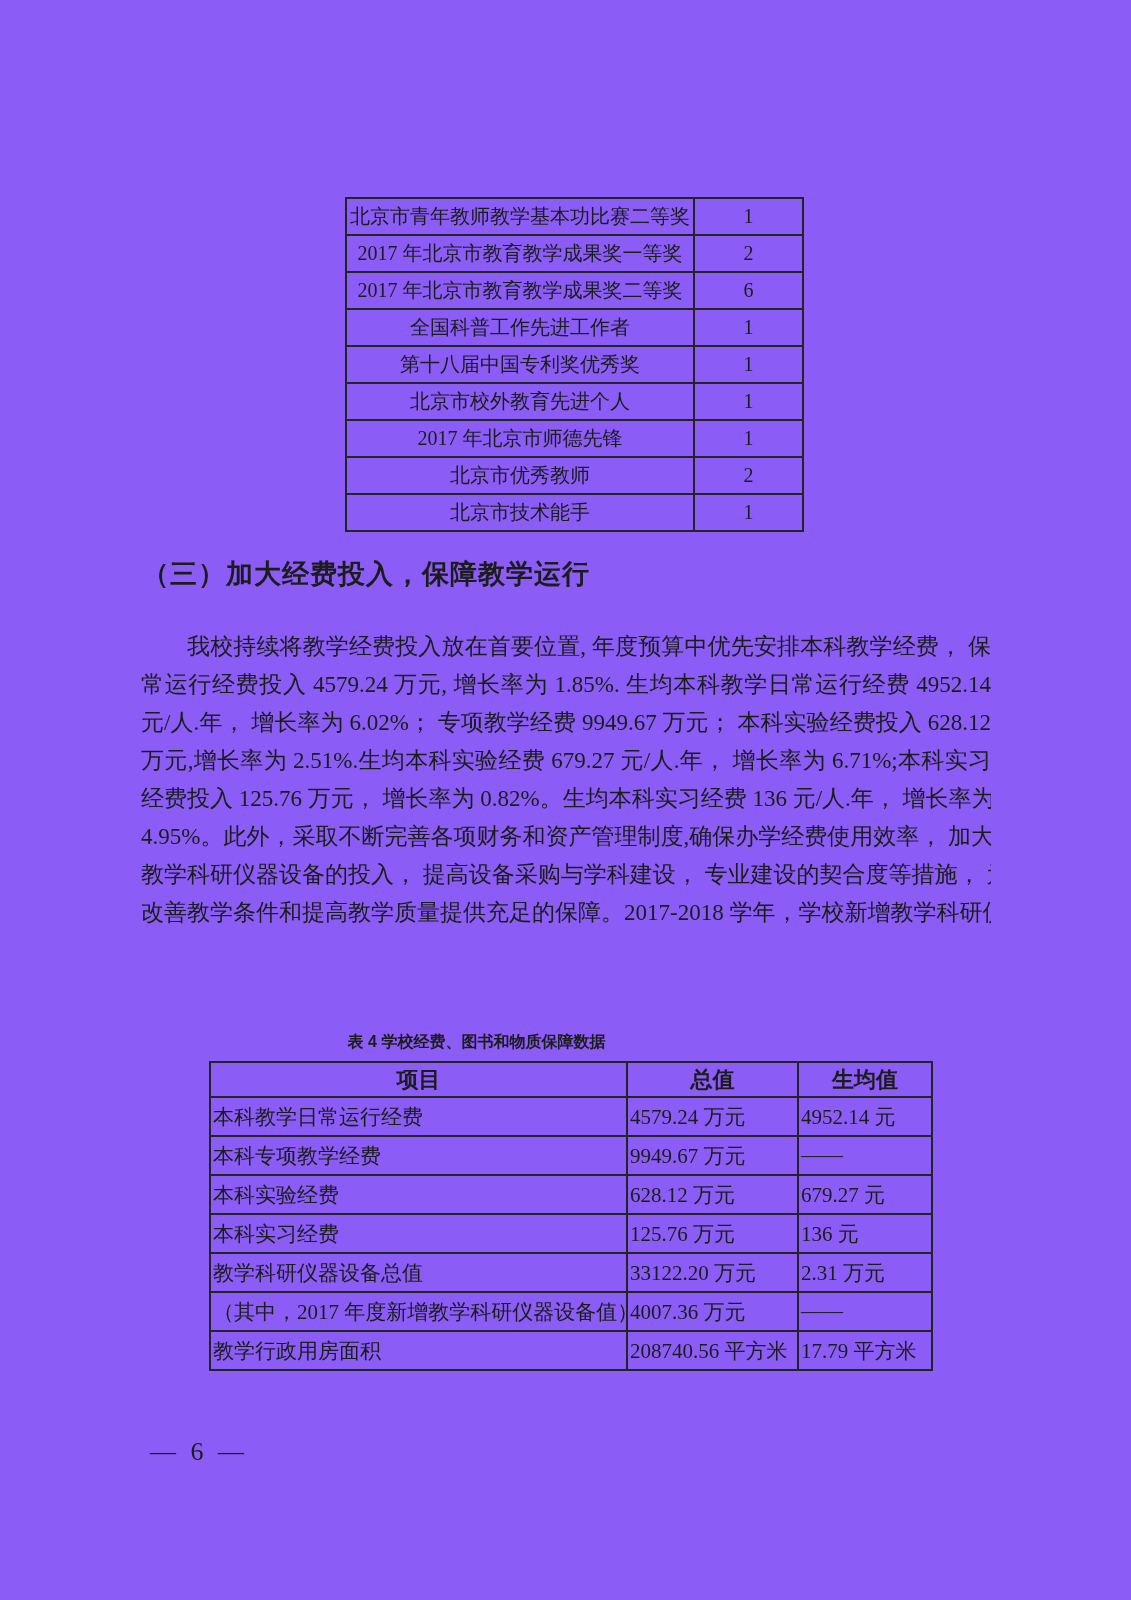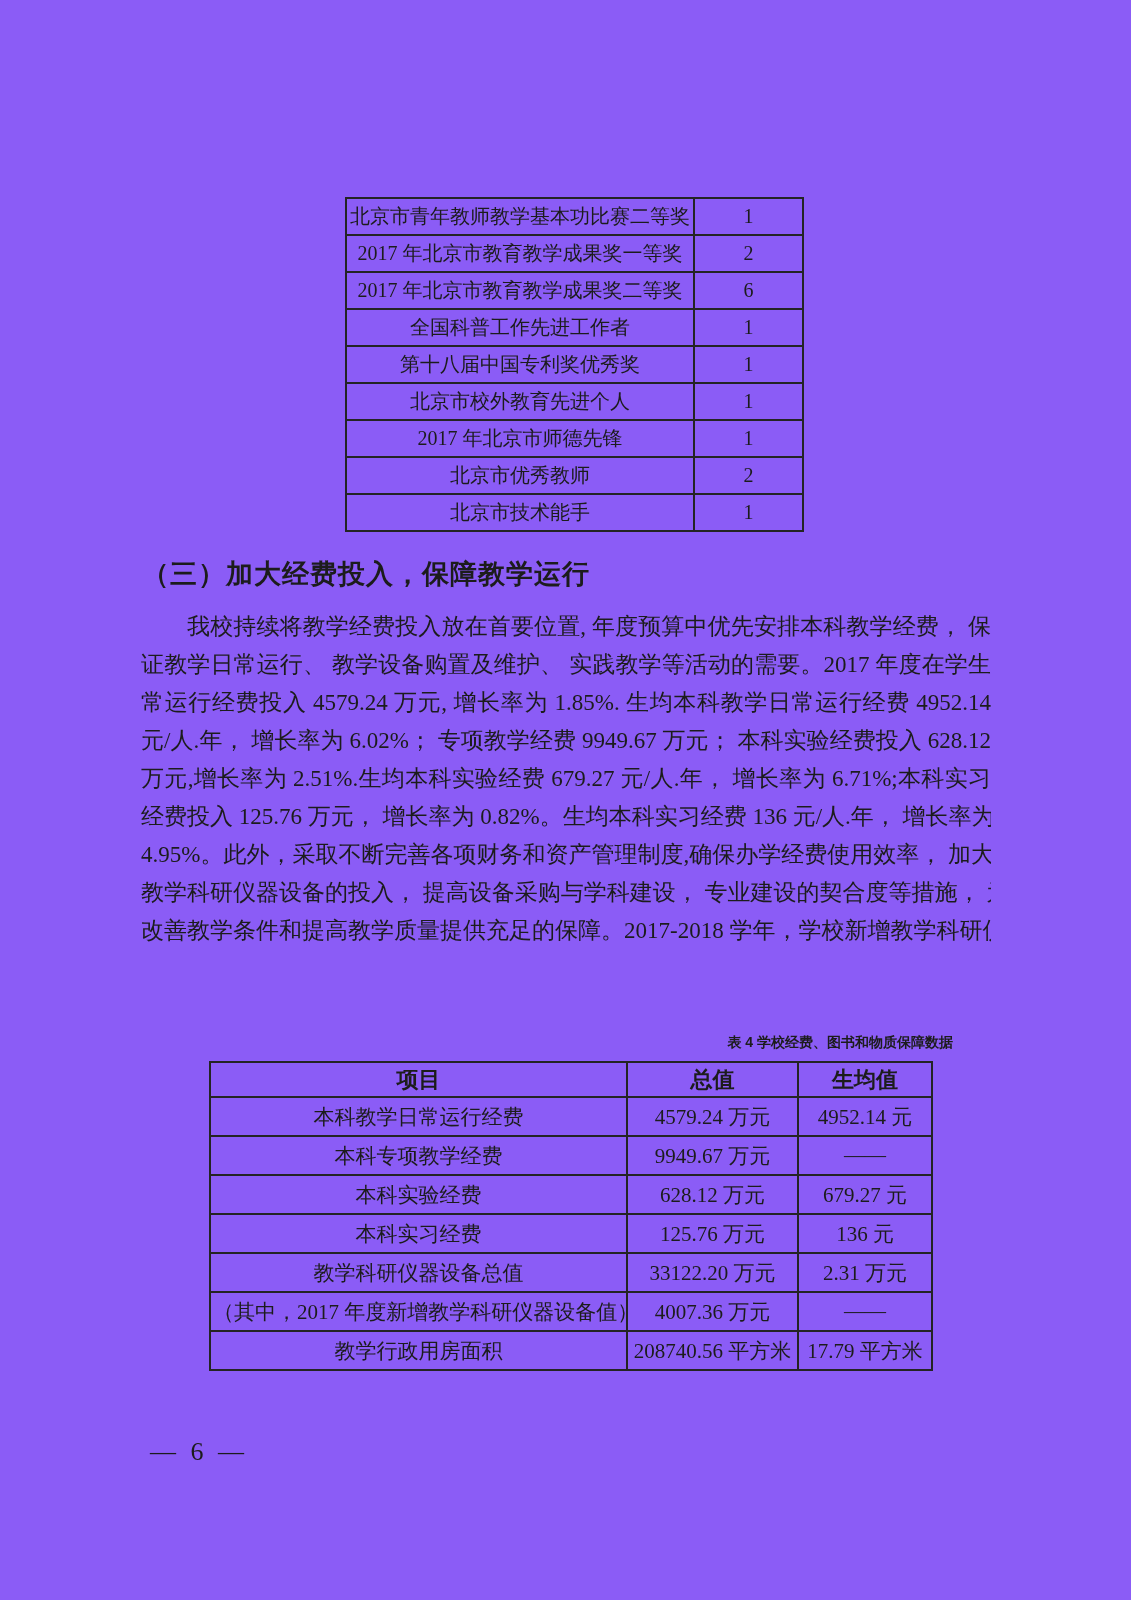--- a/index.html
+++ b/index.html
@@ -37,29 +37,29 @@
   
   .paragraph{
     position:absolute;left:141px;top:608px;width:850px;
     font-size:23px;
   }
   .para-line{
     height:38px;line-height:38px;
     text-align:justify;text-align-last:justify;
     overflow:hidden;white-space:nowrap;
   }
-  .para-line.first{text-indent:2em;}
+  .para-line.first{text-indent:2em;margin-top:20px;}
   .para-line.last{text-align-last:left;}
   
   .caption{
     position:absolute;left:0;top:1027px;width:953px;
-    text-align:right;
+    text-align:center;
     font-family:"Liberation Sans","DejaVu Sans",sans-serif;
     font-weight:bold;
-    font-size:14px;line-height:30px;
+    font-size:16px;line-height:30px;
   }
   
   .fund-table{
     position:absolute;left:209px;top:1061px;
     border-collapse:collapse;table-layout:fixed;
     width:722px;
     font-size:21px;
   }
   .fund-table th{
     border:2px solid #242424;
@@ -67,21 +67,21 @@
     font-family:"Liberation Sans","DejaVu Sans",sans-serif;
     font-weight:bold;
     font-size:22px;
     text-align:center;vertical-align:middle;
     padding:0 2px;
     margin-top:37px;
   }
   .fund-table td{
     border:2px solid #242424;
     height:37px;
-    text-align:center;vertical-align:middle;
+    vertical-align:middle;
     overflow:hidden;white-space:nowrap;
     padding:0 2px;
   }
   
   .footer{
     position:absolute;left:150px;top:1437px;
     font-size:26px;line-height:30px;
     word-spacing:8px;
   }
 </style>
@@ -132,21 +132,20 @@
         <td>北京市技术能手</td>
         <td>1</td>
       </tr>
     </tbody>
   </table>
 
   <div class="heading">（三）加大经费投入，保障教学运行</div>
 
   <div class="paragraph">
     <div class="para-line first">我校持续将教学经费投入放在首要位置, 年度预算中优先安排本科教学经费， 保</div>
-    <div class="para-line">证教学日常运行、 教学设备购置及维护、 实践教学等活动的需要。2017 年度在学生</div>
     <div class="para-line">常运行经费投入 4579.24 万元, 增长率为 1.85%. 生均本科教学日常运行经费 4952.14</div>
     <div class="para-line">元/人.年， 增长率为 6.02%； 专项教学经费 9949.67 万元； 本科实验经费投入 628.12</div>
     <div class="para-line">万元,增长率为 2.51%.生均本科实验经费 679.27 元/人.年， 增长率为 6.71%;本科实习</div>
     <div class="para-line">经费投入 125.76 万元， 增长率为 0.82%。生均本科实习经费 136 元/人.年， 增长率为</div>
     <div class="para-line">4.95%。此外，采取不断完善各项财务和资产管理制度,确保办学经费使用效率， 加大</div>
     <div class="para-line">教学科研仪器设备的投入， 提高设备采购与学科建设， 专业建设的契合度等措施， 为</div>
     <div class="para-line">改善教学条件和提高教学质量提供充足的保障。2017-2018 学年，学校新增教学科研仪</div>
   </div>
 
   <div class="caption">表 4 学校经费、图书和物质保障数据</div>

